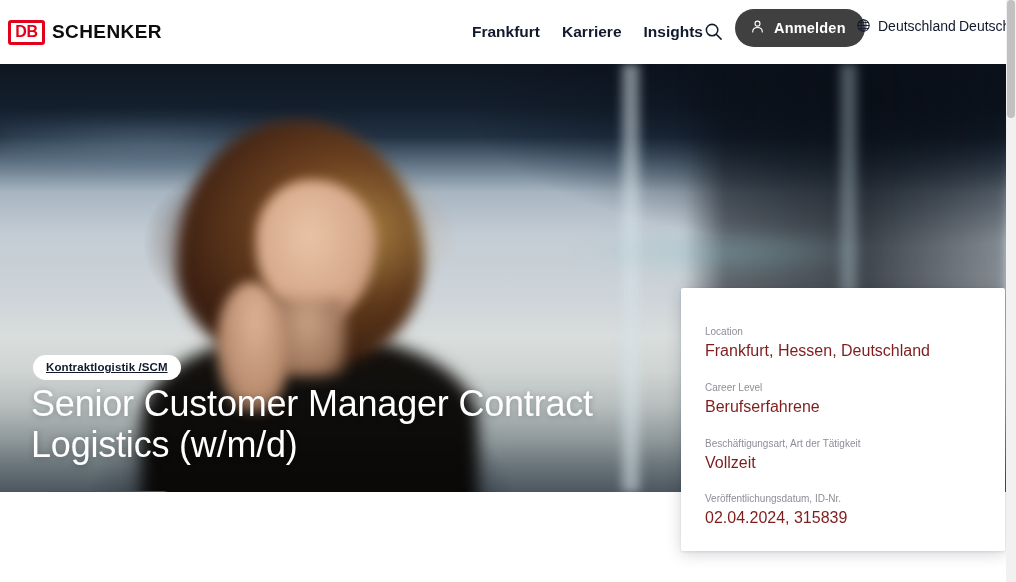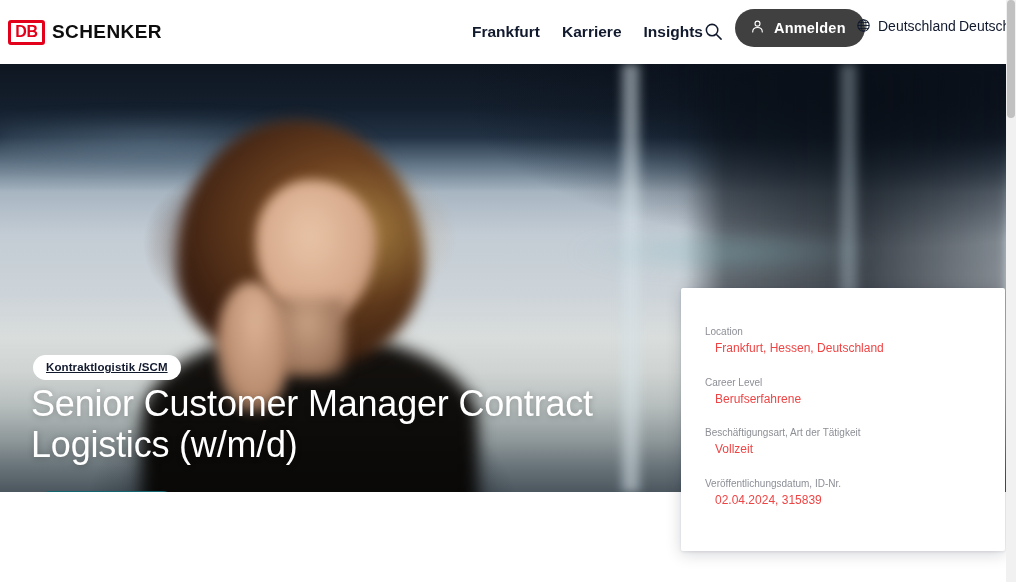--- a/index.html
+++ b/index.html
@@ -334,25 +334,24 @@
   }
   .info-row { margin-bottom: 18px; }
   .info-label {
     font-size: 10px;
     color: #8c8f96;
     line-height: 1.5;
     margin-bottom: 2px;
     font-weight: 400;
   }
   .info-value {
-    font-size: 12px;
-    color: #ef4444;
+    font-size: 16px;
+    color: #7f1d1d;
     line-height: 1.3;
     font-weight: 400;
-    margin-left: 10px;
   }
 
   
   .scrollbar-track {
     position: absolute;
     right: 0;
     top: 0;
     width: 10px;
     height: 582px;
     background: #f1f1f1;

